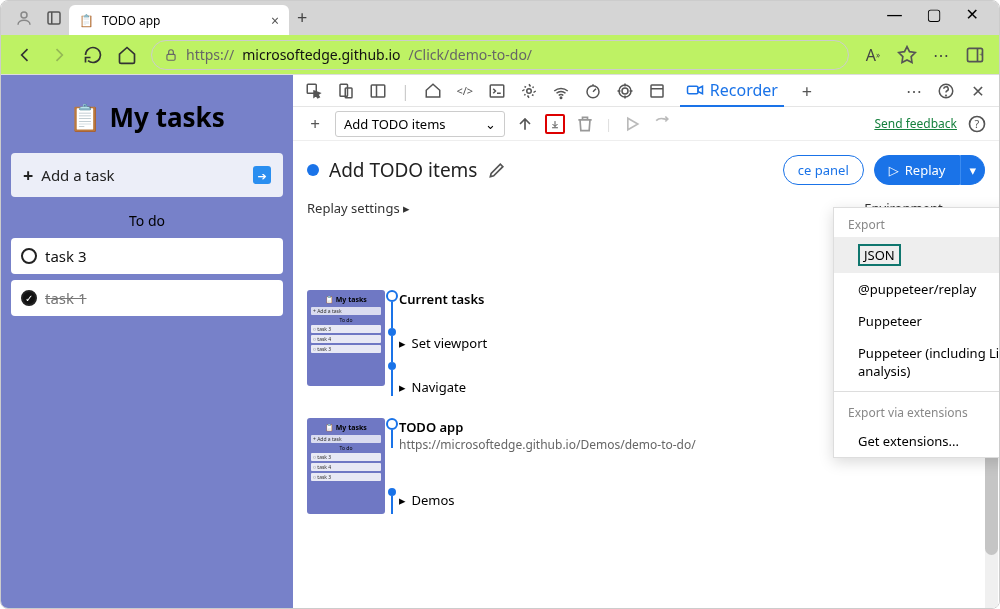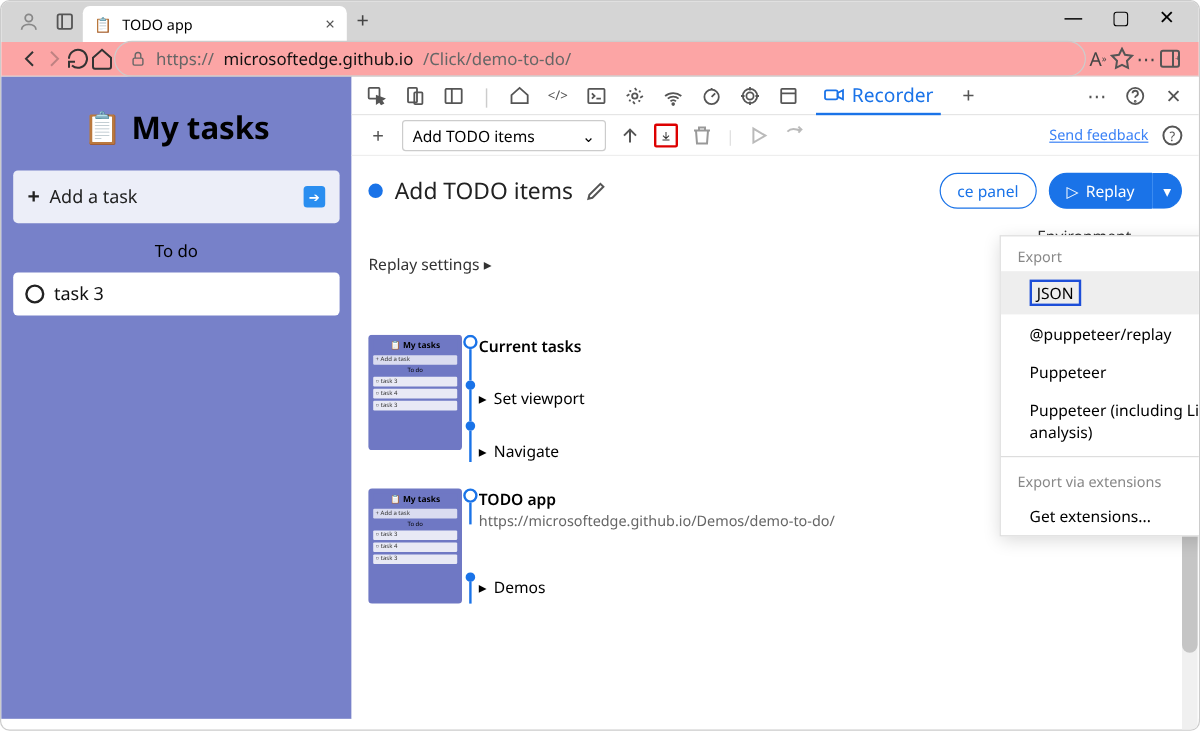--- a/index.html
+++ b/index.html
@@ -6,21 +6,21 @@
 body { width: 1000px; height: 609px; background: #fff; overflow: hidden; border: 1px solid #ccc; border-radius: 8px; position: relative; }
 
 
 .chrome-top { height: 34px; background: #d5d5d5; display: flex; align-items: flex-end; padding: 0 8px; }
 .chrome-top .win-btns-left { display: flex; align-items: center; gap: 12px; padding: 0 6px 8px; }
 .chrome-top .win-btns-right { margin-left: auto; display: flex; gap: 24px; padding: 0 12px 10px; }
 .tab { background: #fff; height: 30px; border-radius: 6px 6px 0 0; display: flex; align-items: center; padding: 0 10px; gap: 8px; min-width: 220px; font-size: 12px; }
 .tab .close { margin-left: auto; font-size: 14px; color: #555; }
 .new-tab { padding: 0 8px 6px; font-size: 18px; color: #444; }
 
-.chrome-addr { height: 29px; background: #fca5a5; border-bottom: 1px solid #ddd; display: flex; align-items: center; padding: 0 14px; }
+.chrome-addr { height: 40px; background: #bef264; border-bottom: 1px solid #ddd; display: flex; align-items: center; gap: 14px; padding: 0 14px; }
 .chrome-addr .icn { width: 20px; height: 20px; display: flex; align-items: center; justify-content: center; color: #444; }
 .addr-box { flex: 1; height: 30px; border: 1px solid #ccc; border-radius: 15px; display: flex; align-items: center; padding: 0 12px; gap: 8px; font-size: 14px; color: #666; }
 .addr-box .host { color: #111; }
 
 
 .main { display: flex; height: 535px; }
 .app-pane { width: 292px; background: #7781c9; padding: 10px; color: #fff; }
 .devtools { flex: 1; display: flex; flex-direction: column; background: #fff; position: relative; }
 
 
@@ -36,35 +36,35 @@
 
 
 .dt-tabbar { height: 32px; display: flex; align-items: center; gap: 14px; padding: 0 12px; border-bottom: 1px solid #e5e5e5; color: #555; }
 .dt-tabbar .sp { flex: 1; }
 .dt-tab-active { display: flex; align-items: center; gap: 6px; border-bottom: 2px solid #1a73e8; color: #1a73e8; height: 32px; padding: 0 6px; }
 .dt-icn { width: 18px; height: 18px; display: flex; align-items: center; justify-content: center; }
 
 .rec-toolbar { height: 34px; display: flex; align-items: center; gap: 10px; padding: 0 12px; border-bottom: 1px solid #eee; font-size: 13px; }
 .rec-sel { border: 1px solid #ccc; border-radius: 3px; padding: 3px 8px; display: flex; align-items: center; gap: 8px; min-width: 170px; }
 .rec-sel .chev { margin-left: auto; }
-.rec-toolbar .link { margin-left: auto; text-decoration: underline; color: #3b82f6; font-size: 12px; }
+.rec-toolbar .link { margin-left: auto; text-decoration: underline; color: #15803d; font-size: 12px; }
 .hl-red { border: 2px solid #d00; border-radius: 2px; padding: 1px 3px; }
 .ic-btn { width: 20px; height: 20px; display: flex; align-items: center; justify-content: center; color: #555; }
 
 
 .rec-head { display: flex; align-items: center; gap: 10px; padding: 14px 14px 6px; }
 .dot { width: 12px; height: 12px; background: #1a73e8; border-radius: 50%; }
 .rec-title { font-size: 19px; color: #222; }
 .btn { border: 1px solid #1a73e8; color: #1a73e8; background: #fff; border-radius: 16px; padding: 5px 14px; font-size: 13px; display: flex; align-items: center; gap: 6px; }
 .btn.primary { background: #1a73e8; color: #fff; }
 .btn-group { display: flex; }
 .btn-group .btn.primary:first-child { border-radius: 16px 0 0 16px; }
 .btn-group .btn.primary:last-child { border-radius: 0 16px 16px 0; border-left: 1px solid #3b8bf0; padding: 5px 8px; }
 
-.rec-env { display: flex; padding: 8px 14px 12px; gap: 25px; font-size: 13px; color: #333; align-items: flex-end; }
+.rec-env { display: flex; padding: 8px 14px 12px; gap: 25px; font-size: 13px; color: #333; }
 .rec-env .col { display: flex; flex-direction: column; gap: 6px; }
 .rec-env .sub { color: #666; font-size: 12px; }
 .rec-env .right { margin-left: auto; text-align: left; }
 
 .showcode { margin: 0 14px 8px auto; display: block; width: fit-content; }
 
 
 .steps { padding: 0 6px 20px 14px; overflow: hidden; }
 .step { display: flex; gap: 0; margin-bottom: 22px; position: relative; }
 .thumb { width: 78px; height: 96px; background: #6f78c4; border-radius: 3px; padding: 4px; font-size: 5px; color: #fff; }
@@ -78,21 +78,21 @@
 .step-body .title { font-weight: 600; padding-top: 0; }
 .step-body .url { color: #666; font-size: 12px; }
 .step-body .sub { margin-top: 26px; display: flex; align-items: center; gap: 6px; }
 .step .more { color: #666; padding: 4px; }
 
 
 .menu { position: absolute; top: 132px; left: 540px; width: 274px; background: #fff; border: 1px solid #ddd; box-shadow: 0 4px 14px rgba(0,0,0,.15); font-size: 13px; z-index: 10; }
 .menu .hdr { color: #888; padding: 8px 14px 4px; font-size: 12px; }
 .menu .item { padding: 7px 24px; cursor: pointer; }
 .menu .item.sel { background: #eee; }
-.menu .item .box-hl { border: 2px solid #1d4ed8; padding: 0 4px; display: inline-block; }
+.menu .item .box-hl { border: 2px solid #0f766e; padding: 0 4px; display: inline-block; }
 .menu hr { border: none; border-top: 1px solid #ddd; margin: 4px 0; }
 
 svg { width: 100%; height: 100%; }
 .scrollbar { position: absolute; right: 1px; top: 180px; width: 13px; height: 410px; background: #f0f0f0; border-radius: 7px; }
 .scrollbar .th { width: 100%; height: 300px; background: #c5c5c5; border-radius: 7px; }
 </style>
 </head>
 <body>
 
 <div class="chrome-top">
@@ -181,20 +181,24 @@
     </div>
     <div class="card">
       <span style="font-size:18px;font-weight:700">+</span>
       <span>Add a task</span>
       <span class="go">➔</span>
     </div>
     <div class="section-h">To do</div>
     <div class="task-row">
         <span class="circ"></span>
         <span>task 3</span>
+      </div>
+    <div class="task-row">
+        <span class="circ done"></span>
+        <span class="strike">task 1</span>
       </div>
   </div>
 
   <div class="devtools">
 
     <div class="dt-tabbar">
       <span class="dt-icn">
           <svg viewBox="0 0 24 24" fill="none" stroke="#555" stroke-width="2">
             <rect x="3" y="3" width="12" height="12" rx="1"></rect>
             <path d="M12 12l8 3-3 2 2 3-2 1-2-3-3 2z" fill="#555"></path>

